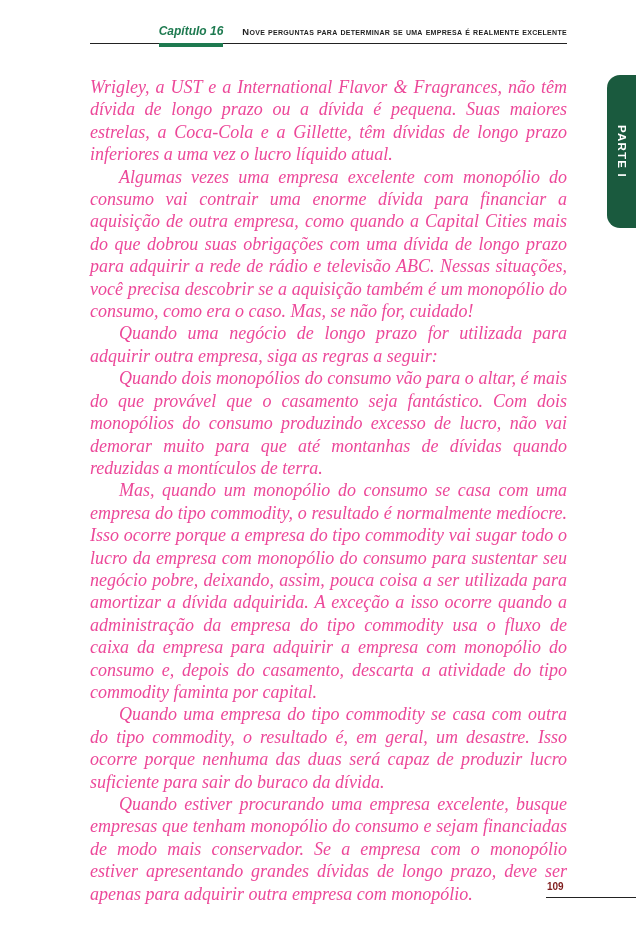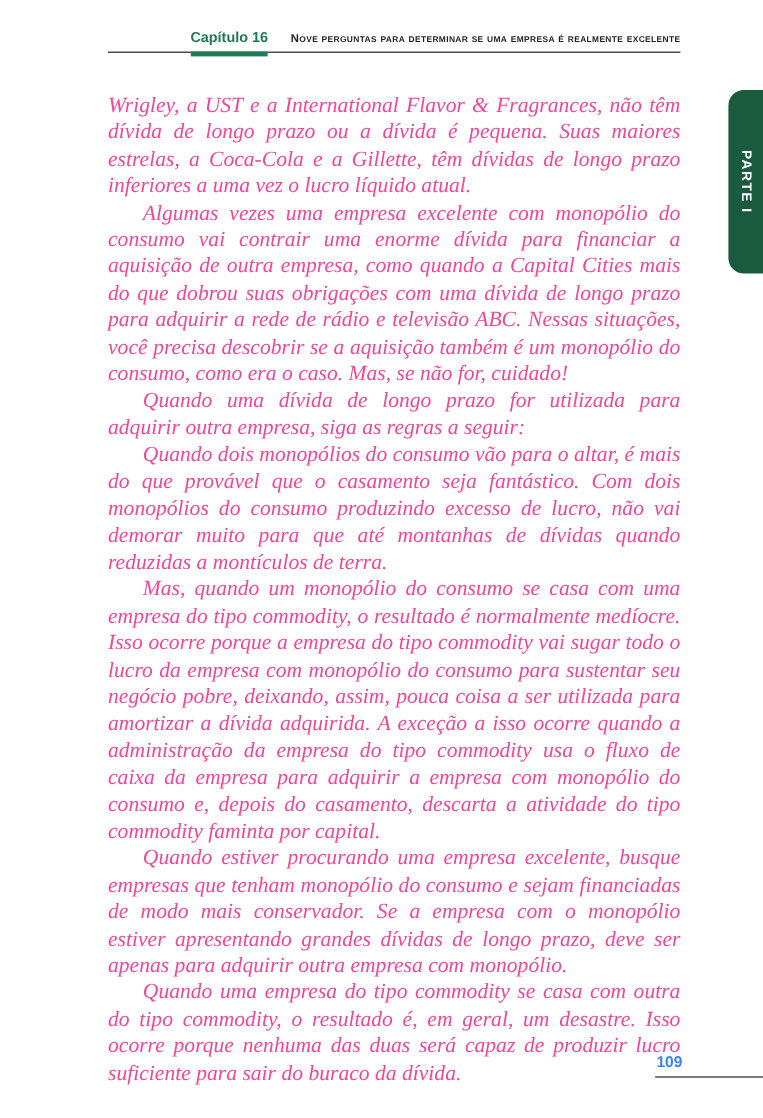--- a/index.html
+++ b/index.html
@@ -29,20 +29,21 @@
     border-bottom: 1.6px solid #222222;
     font-family: "Liberation Sans", sans-serif;
     white-space: nowrap;
   }
   .chapter-label {
     position: relative;
     color: #1e7a50;
     font-weight: 700;
     font-size: 12px;
     line-height: 14px;
+    font-style: italic;
   }
   .chapter-underline {
     position: absolute;
     left: 0;
     right: 0;
     top: calc(100% + 5.2px);
     height: 3.5px;
     background: #1e7a50;
   }
   .chapter-title {
@@ -102,48 +103,48 @@
     position: absolute;
     left: 546px;
     right: 0;
     top: 876px;
     border-bottom: 1.6px solid #222222;
     padding-bottom: 3px;
   }
   .page-number {
     display: inline-block;
     padding-left: 1px;
-    color: #3b82f6;
+    color: #7f1d1d;
     font-family: "Liberation Sans", sans-serif;
     font-weight: 700;
-    font-size: 13px;
+    font-size: 10px;
     line-height: 14px;
   }
 </style>
 </head>
 <body>
 
 <div class="page">
 
   <div class="header">
     <span class="chapter-label">
       <span>Capítulo 16</span>
       <span class="chapter-underline"></span>
     </span>
     <span class="chapter-title">Nove perguntas para determinar se uma empresa é realmente excelente</span>
   </div>
 
   <div class="body-text">
     <p class="first">Wrigley, a UST e a International Flavor &amp; Fragrances, não têm dívida de longo prazo ou a dívida é pequena. Suas maiores estrelas, a Coca-Cola e a Gillette, têm dívidas de longo prazo inferiores a uma vez o lucro líquido atual.</p>
     <p>Algumas vezes uma empresa excelente com monopólio do consumo vai contrair uma enorme dívida para financiar a aquisição de outra empresa, como quando a Capital Cities mais do que dobrou suas obrigações com uma dívida de longo prazo para adquirir a rede de rádio e televisão ABC. Nessas situações, você precisa descobrir se a aquisição também é um monopólio do consumo, como era o caso. Mas, se não for, cuidado!</p>
-    <p>Quando uma dívida de longo prazo for utilizada para adquirir outra empresa, siga as regras a seguir:</p>
+    <p>Quando uma negócio de longo prazo for utilizada para adquirir outra empresa, siga as regras a seguir:</p>
     <p>Quando dois monopólios do consumo vão para o altar, é mais do que provável que o casamento seja fantástico. Com dois monopólios do consumo produzindo excesso de lucro, não vai demorar muito para que até montanhas de dívidas quando reduzidas a montículos de terra.</p>
     <p>Mas, quando um monopólio do consumo se casa com uma empresa do tipo commodity, o resultado é normalmente medíocre. Isso ocorre porque a empresa do tipo commodity vai sugar todo o lucro da empresa com monopólio do consumo para sustentar seu negócio pobre, deixando, assim, pouca coisa a ser utilizada para amortizar a dívida adquirida. A exceção a isso ocorre quando a administração da empresa do tipo commodity usa o fluxo de caixa da empresa para adquirir a empresa com monopólio do consumo e, depois do casamento, descarta a atividade do tipo commodity faminta por capital.</p>
+    <p>Quando uma empresa do tipo commodity se casa com outra do tipo commodity, o resultado é, em geral, um desastre. Isso ocorre porque nenhuma das duas será capaz de produzir lucro suficiente para sair do buraco da dívida.</p>
     <p>Quando estiver procurando uma empresa excelente, busque empresas que tenham monopólio do consumo e sejam financiadas de modo mais conservador. Se a empresa com o monopólio estiver apresentando grandes dívidas de longo prazo, deve ser apenas para adquirir outra empresa com monopólio.</p>
-    <p>Quando uma empresa do tipo commodity se casa com outra do tipo commodity, o resultado é, em geral, um desastre. Isso ocorre porque nenhuma das duas será capaz de produzir lucro suficiente para sair do buraco da dívida.</p>
   </div>
 
   <div class="part-tab">
     <span class="part-tab-label">PARTE I</span>
   </div>
 
   <div class="footer">
     <span class="page-number">109</span>
   </div>
 

